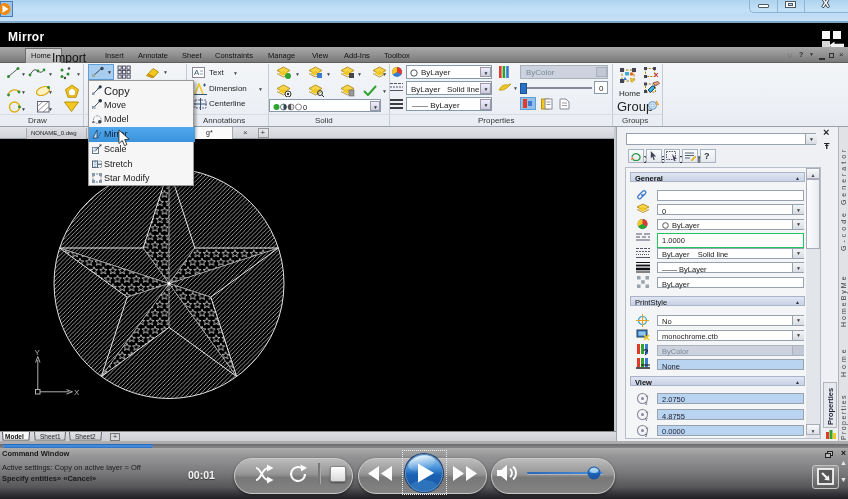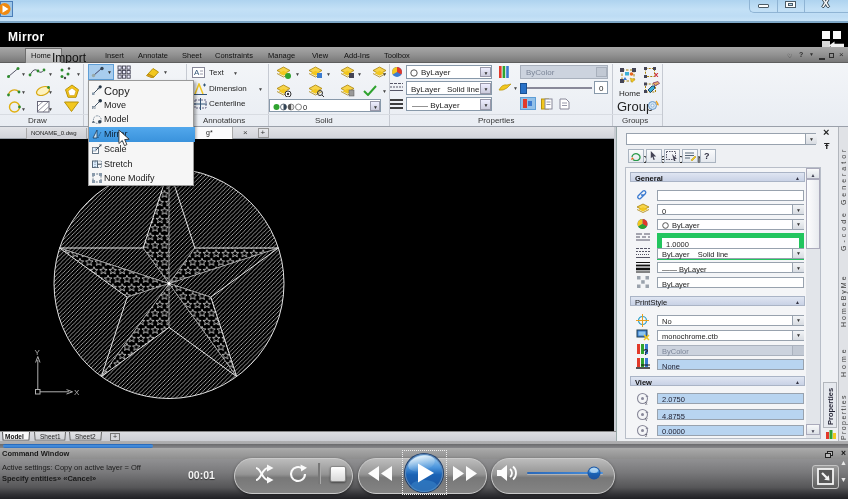--- a/index.html
+++ b/index.html
@@ -467,21 +467,21 @@
   <svg class="ab" style="left:19px;top:105px" width="14" height="12" viewBox="0 0 14 12">
         <g stroke="#556" stroke-width="1">
           <line x1="0" y1="2" x2="6" y2="2"></line>
           <line x1="8" y1="2" x2="14" y2="2"></line>
           <line x1="0" y1="5" x2="4" y2="5"></line>
           <line x1="6" y1="5" x2="10" y2="5"></line>
           <line x1="12" y1="5" x2="14" y2="5"></line>
           <line x1="0" y1="8" x2="14" y2="8"></line>
         </g>
       </svg>
-  <div class="ab" style="left:40px;top:106px;width:147px;height:27px;background:#fff;border:5px solid #22c55e">
+  <div class="ab" style="left:40px;top:106px;width:147px;height:15px;background:#fff;border:1px solid #22c55e">
     <div class="tx" style="left:4px;top:1.5px;font-size:7.5px;color:#222">1.0000</div>
   </div>
   <svg class="ab" style="left:19px;top:119.5px" width="14" height="12" viewBox="0 0 14 12">
         <g stroke="#556" stroke-width="1">
           <line x1="0" y1="1.5" x2="14" y2="1.5" stroke-dasharray="3 1"></line>
           <line x1="0" y1="4.5" x2="14" y2="4.5" stroke-dasharray="2 1"></line>
           <line x1="0" y1="7.5" x2="14" y2="7.5" stroke-dasharray="1 1"></line>
           <line x1="0" y1="10.5" x2="14" y2="10.5"></line>
         </g>
       </svg>
@@ -764,20 +764,20 @@
         <line x1="6" y1="5.2" x2="9.5" y2="5.2" stroke="#345"></line>
       </svg>
   <div class="tx" style="left:15px;top:77.5px;font-size:9px;color:#1a1a1a">Stretch</div>
   <svg class="ab" style="left:3px;top:92px" width="10" height="10" viewBox="0 0 10 10">
         <rect x="1" y="1" width="8" height="8" fill="none" stroke="#678" stroke-dasharray="2 1.2"></rect>
         <rect x="0" y="0" width="3" height="3" fill="#89a"></rect>
         <rect x="7" y="0" width="3" height="3" fill="#89a"></rect>
         <rect x="0" y="7" width="3" height="3" fill="#89a"></rect>
         <rect x="7" y="7" width="3" height="3" fill="#89a"></rect>
       </svg>
-  <div class="tx" style="left:15px;top:92px;font-size:9px;color:#1a1a1a">None Modify</div>
+  <div class="tx" style="left:15px;top:92px;font-size:9px;color:#1a1a1a">Star Modify</div>
 </div>
 
 <svg class="ab" style="left:118px;top:129px;z-index:50" width="13" height="18" viewBox="0 0 14 19">
   <path d="M1,1 L1,15.5 L4.6,12.2 L7,17.8 L9.6,16.6 L7.2,11.2 L12,10.8 Z" fill="#fff" stroke="#222" stroke-width="0.9"></path>
 </svg>
 
 </div>
 
 </body></html>

